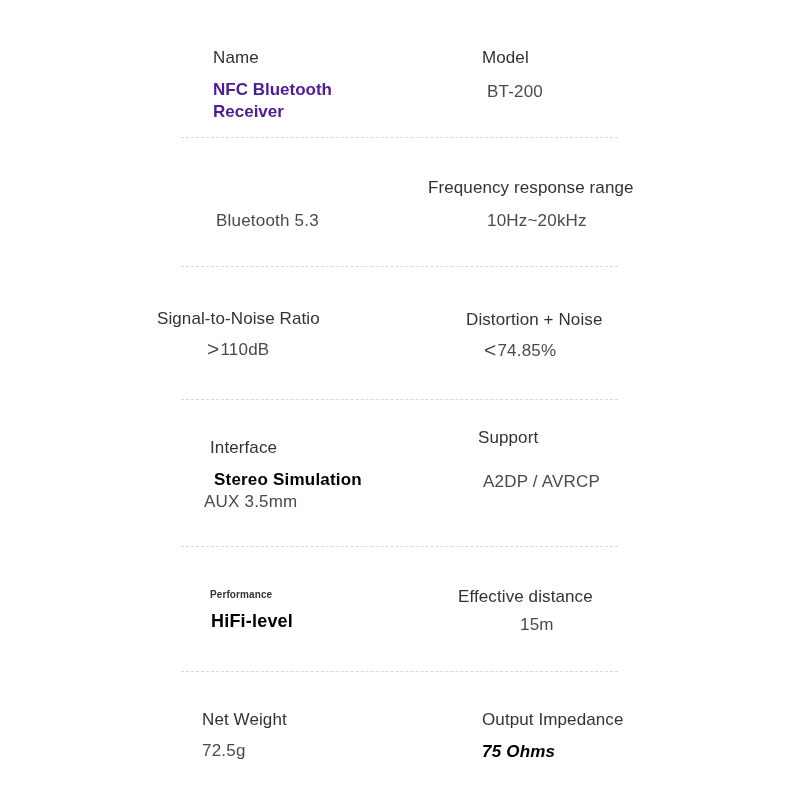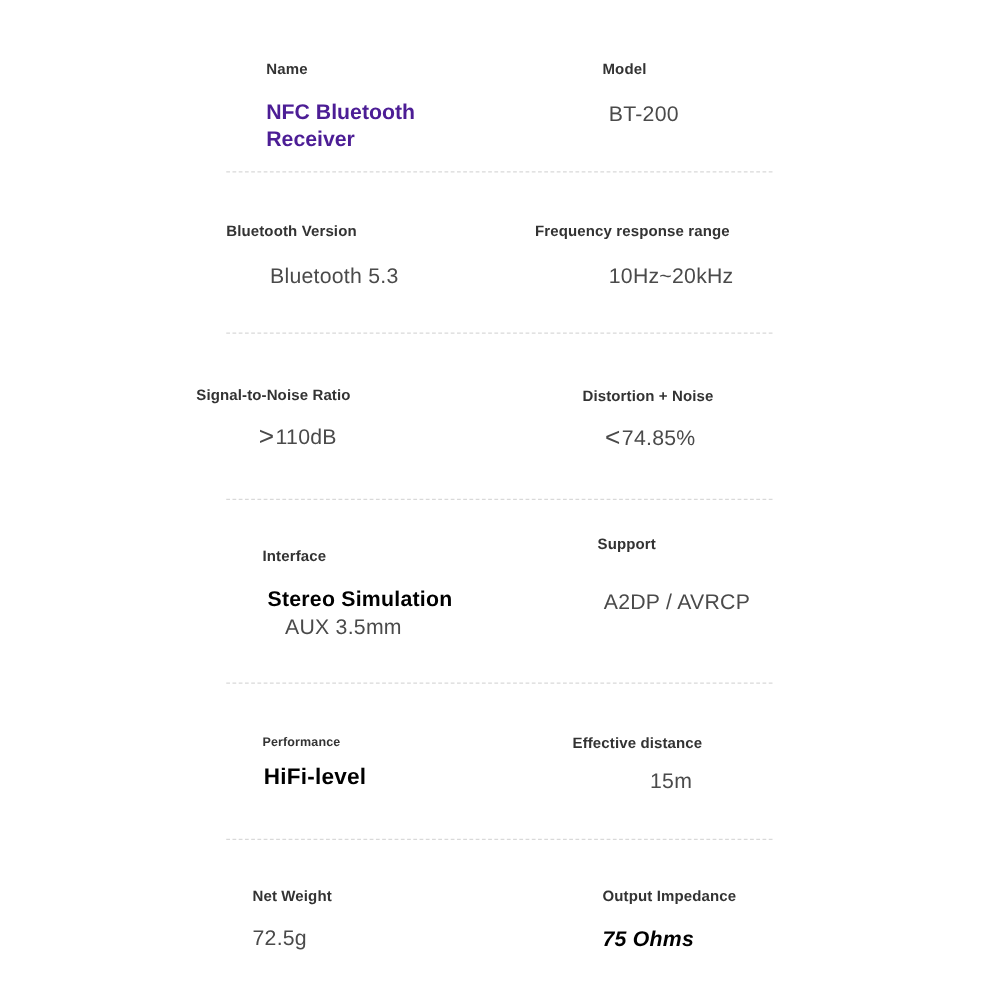--- a/index.html
+++ b/index.html
@@ -13,22 +13,22 @@
     height: 800px;
     background: #ffffff;
     font-family: "Liberation Sans", sans-serif;
     overflow: hidden;
   }
   .cell {
     position: absolute;
     white-space: nowrap;
   }
   .label {
-    font-size: 12px;
-    font-weight: 700;
+    font-size: 17px;
+    font-weight: 400;
     color: #333333;
     letter-spacing: 0.1px;
   }
   .value {
     font-size: 17px;
     font-weight: 400;
     color: #4a4a4a;
     letter-spacing: 0.2px;
   }
   .value-bold {
@@ -65,21 +65,21 @@
 
   
   #s3-left-label  { left: 157px; top: 309px; }
   #s3-left-value  { left: 207px; top: 340px; }
   #s3-right-label { left: 466px; top: 310px; }
   #s3-right-value { left: 484px; top: 341px; }
 
   
   #s4-left-label  { left: 210px; top: 438px; }
   #s4-left-value  { left: 214px; top: 470px; }
-  #s4-left-value2 { left: 228px; top: 492px; }
+  #s4-left-value2 { left: 204px; top: 492px; }
   #s4-right-label { left: 478px; top: 428px; }
   #s4-right-value { left: 483px; top: 472px; }
 
   
   #s5-left-label  { left: 210px; top: 589px; font-size: 10px; font-weight: 600; }
   #s5-left-value  { left: 211px; top: 611px; font-size: 18px; }
   #s5-right-label { left: 458px; top: 587px; }
   #s5-right-value { left: 520px; top: 615px; }
 
   
@@ -100,21 +100,20 @@
 
 <div class="canvas">
 
   <div class="cell label" id="s1-left-label">Name</div>
   <div class="cell" id="s1-left-value">NFC Bluetooth Receiver</div>
   <div class="cell label" id="s1-right-label">Model</div>
   <div class="cell value" id="s1-right-value">BT-200</div>
 
   <div class="divider" id="divider-1"></div>
 
-  <div class="cell label" id="s2-left-label">Bluetooth Version</div>
   <div class="cell value" id="s2-left-value">Bluetooth 5.3</div>
   <div class="cell label" id="s2-right-label">Frequency response range</div>
   <div class="cell value" id="s2-right-value">10Hz~20kHz</div>
 
   <div class="divider" id="divider-2"></div>
 
   <div class="cell label" id="s3-left-label">Signal-to-Noise Ratio</div>
   <div class="cell value" id="s3-left-value"><span class="sym">&gt;</span><span>110dB</span></div>
   <div class="cell label" id="s3-right-label">Distortion + Noise</div>
   <div class="cell value" id="s3-right-value"><span class="sym">&lt;</span><span>74.85%</span></div>

